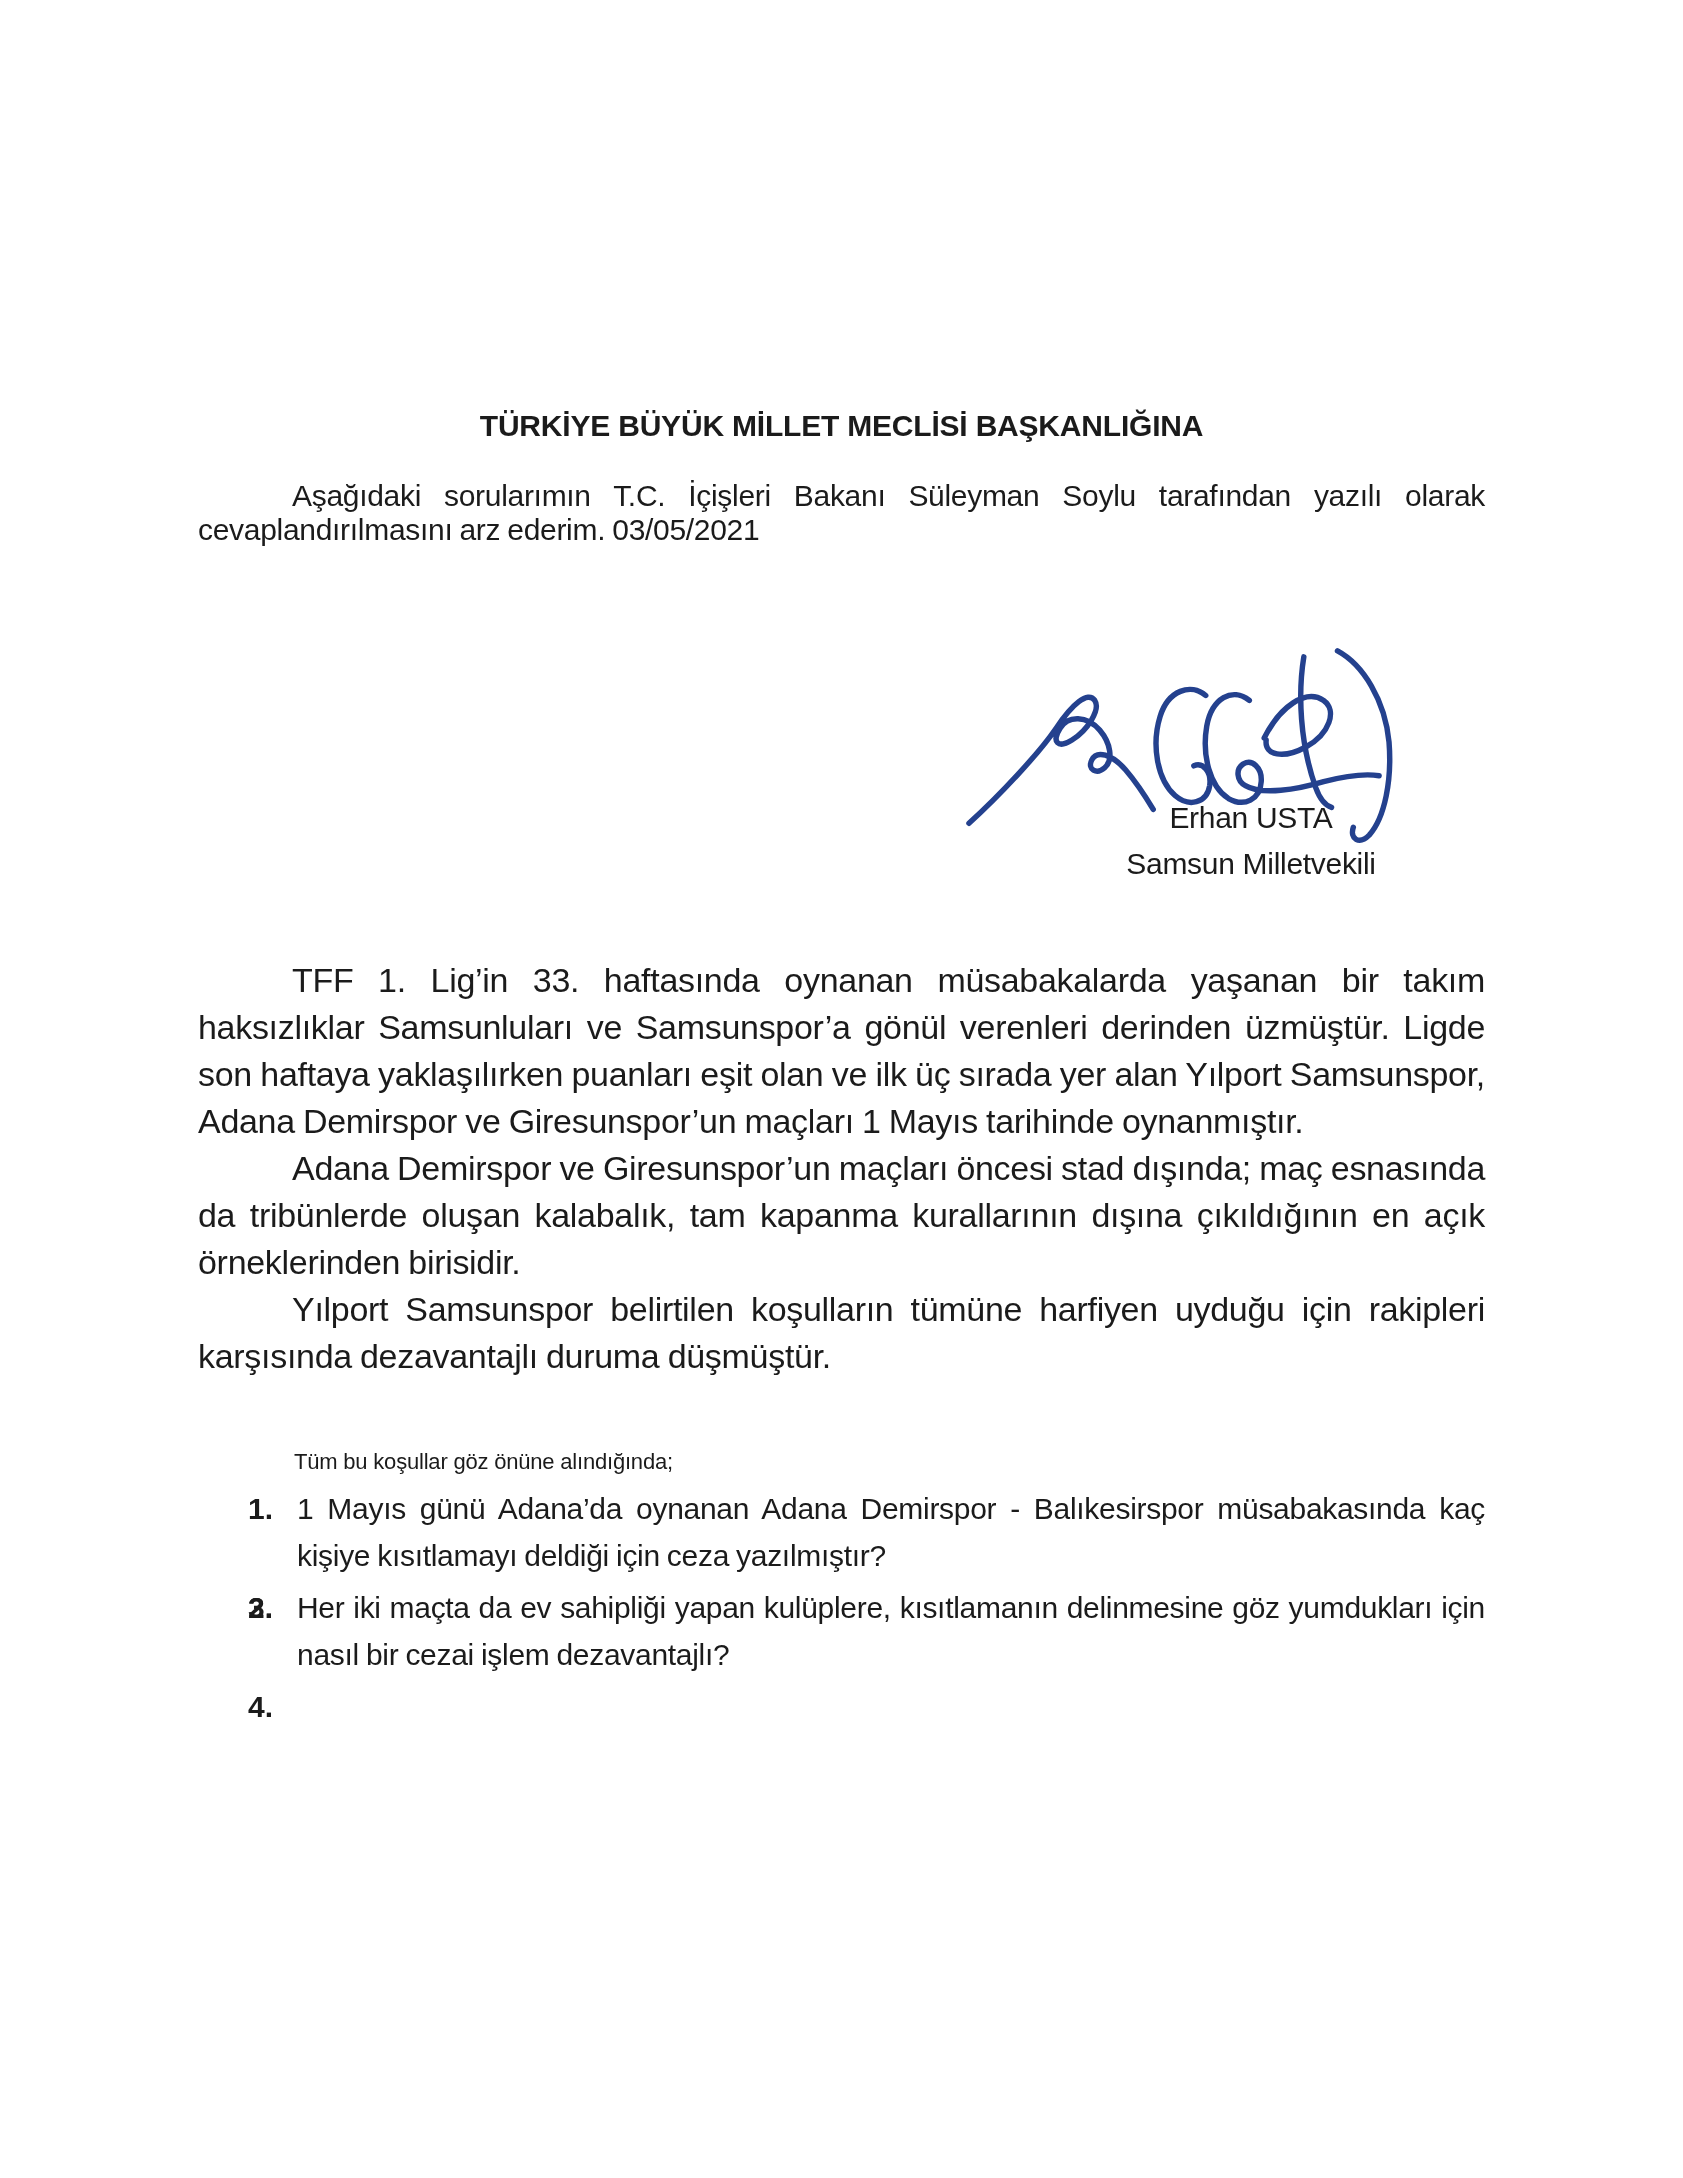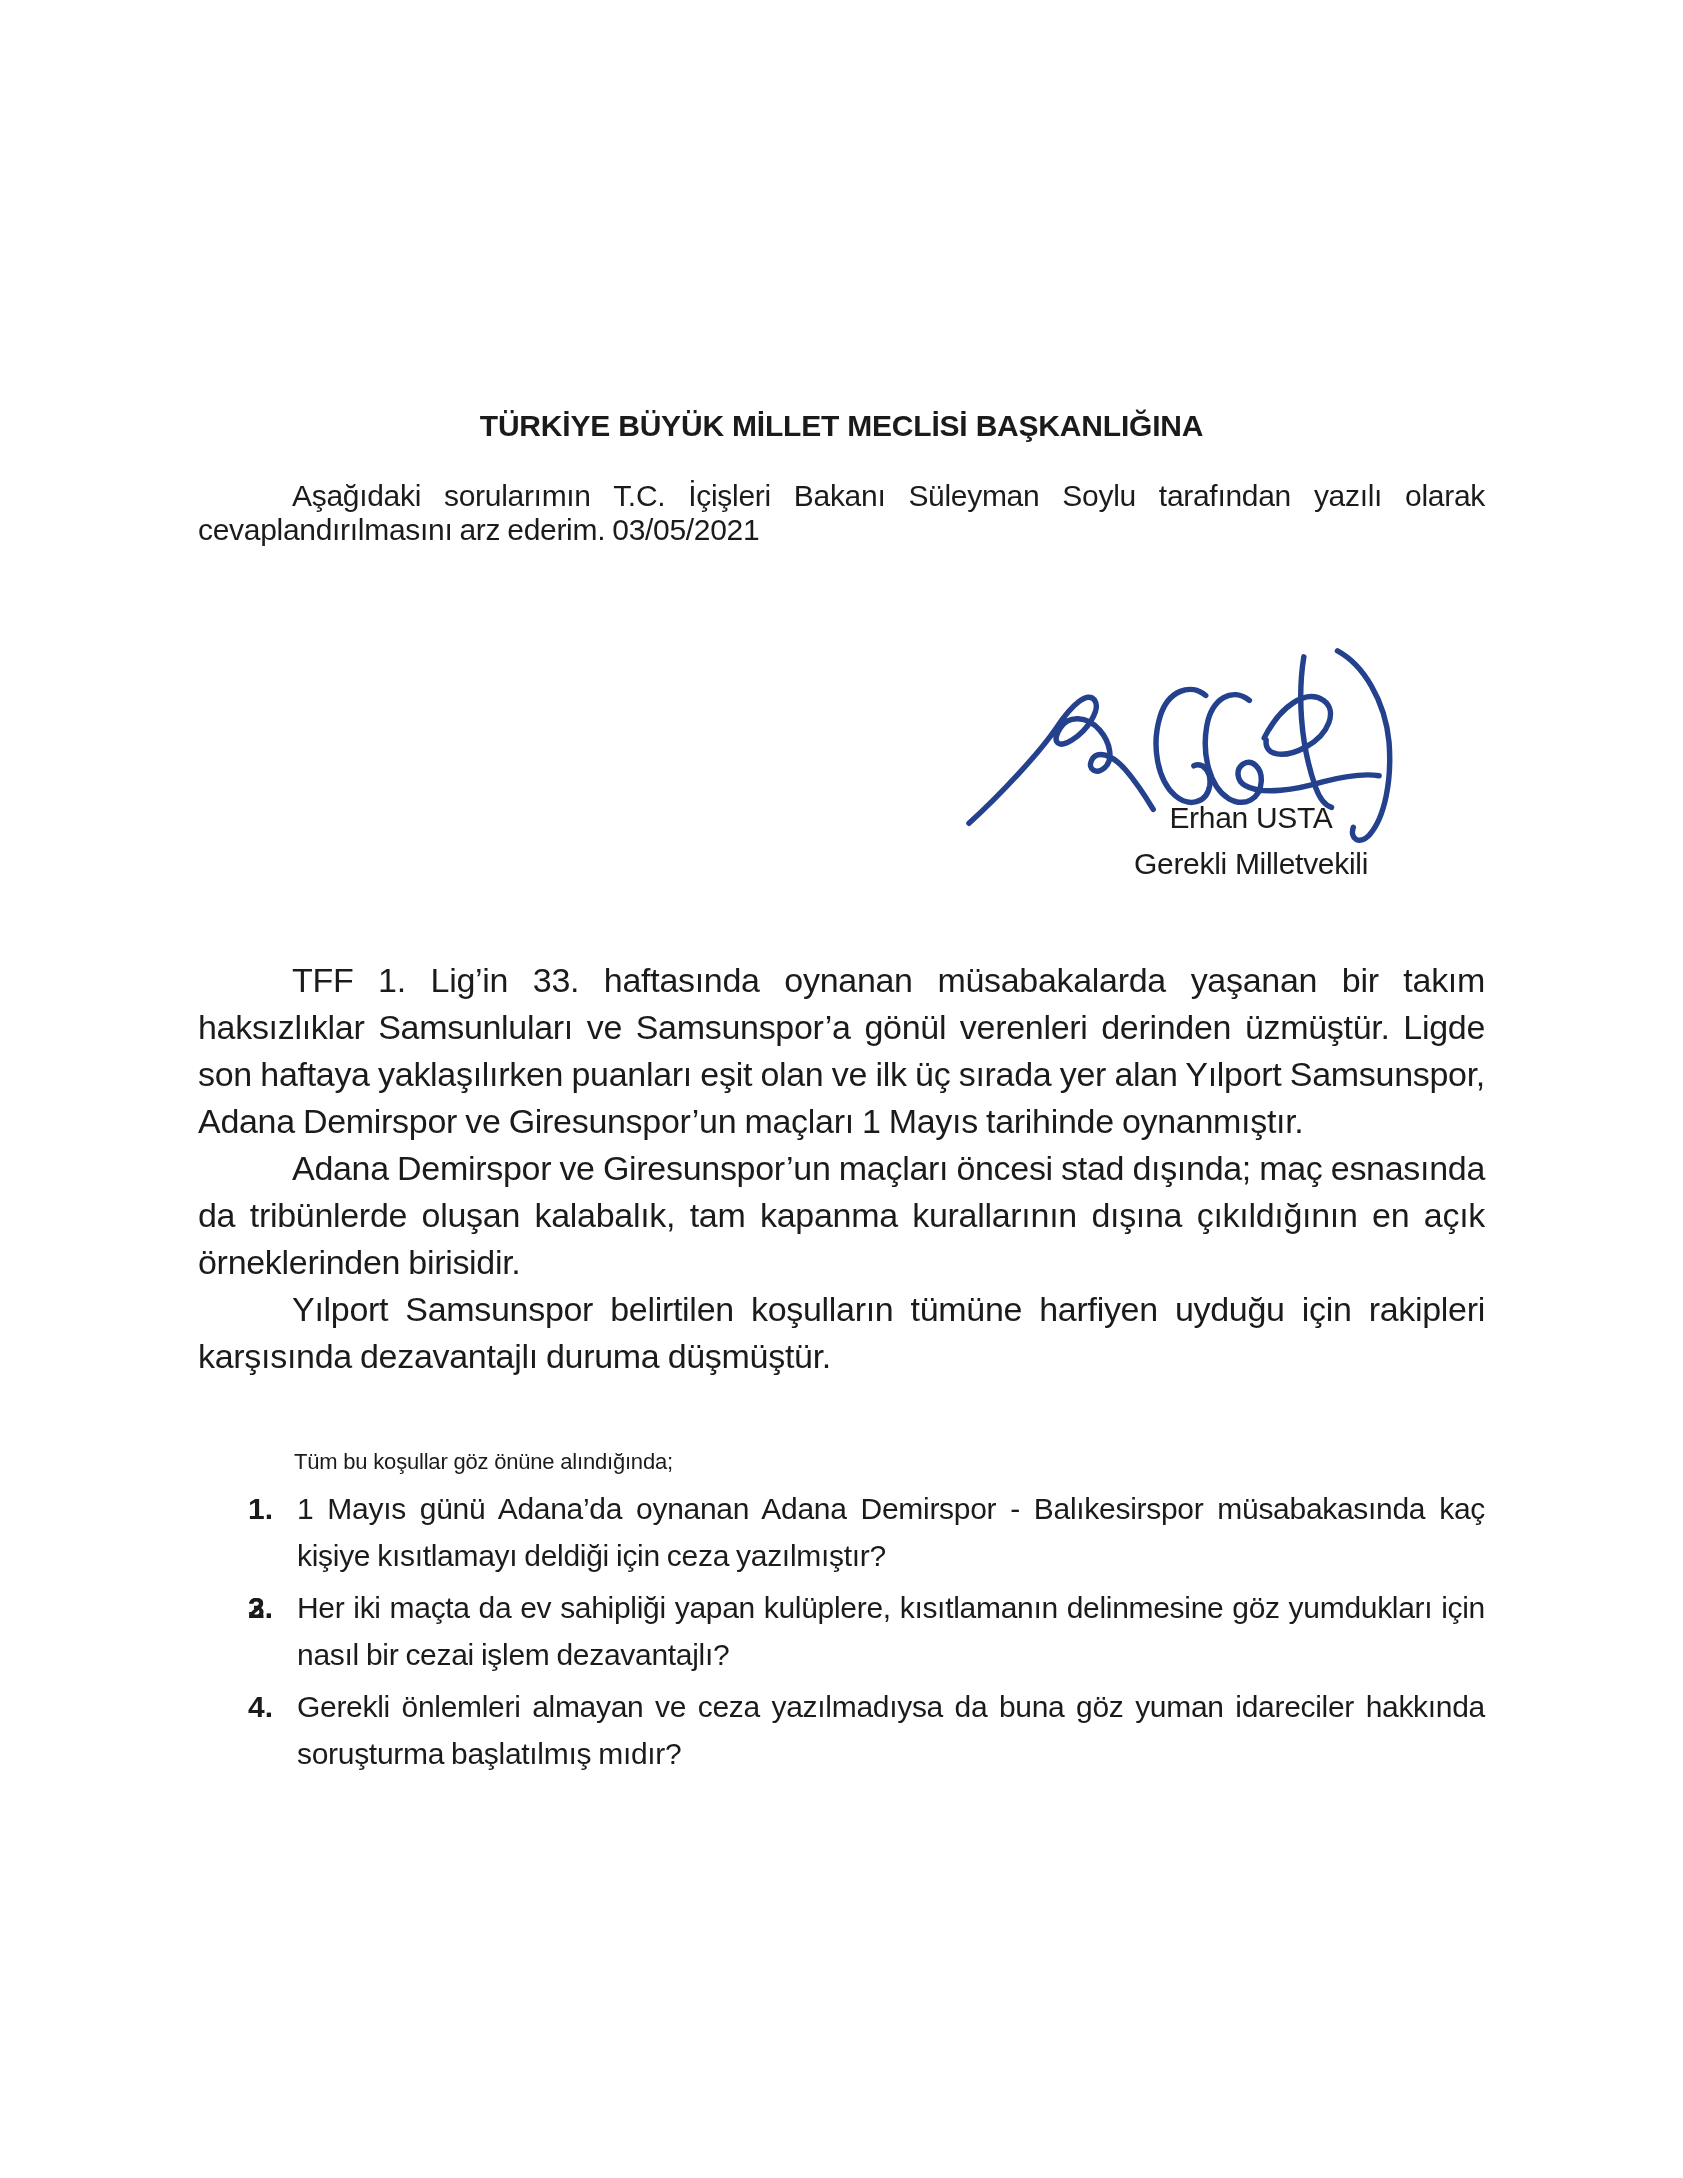--- a/index.html
+++ b/index.html
@@ -113,37 +113,36 @@
         </div>
         <div class="q-item">
           <span class="q-num">2.</span>
         </div>
         <div class="q-item">
           <span class="q-num">3.</span>
           <span>Her iki maçta da ev sahipliği yapan kulüplere, kısıtlamanın delinmesine göz yumdukları için nasıl bir cezai işlem dezavantajlı?</span>
         </div>
         <div class="q-item">
           <span class="q-num">4.</span>
-          <span>Gerekli önlemleri almayan ve ceza yazılmadıysa da buna göz yuman idareciler hakkında soruşturma başlatılmış mıdır?</span>
         </div>
       </div>
     </div>
 
   </div>
 
   <svg class="sig-svg" viewBox="0 0 450 215" xmlns="http://www.w3.org/2000/svg">
     <g stroke="#24418e">
       <path d="M 14 186 C 45 158, 85 115, 102 90 C 118 66, 134 52, 141 62 C 147 71, 134 92, 118 102 C 104 111, 97 104, 106 90 C 114 77, 133 77, 146 92 C 157 105, 160 122, 151 130 C 143 137, 133 132, 138 122 C 143 112, 158 116, 172 132 C 184 146, 194 162, 200 172"></path>
       <path d="M 253 57 C 238 44, 215 52, 207 78 C 198 107, 204 142, 222 158 C 236 170, 254 166, 257 148 C 259 134, 250 124, 241 128"></path>
       <path d="M 297 62 C 280 48, 259 60, 254 88 C 249 117, 257 149, 276 161 C 292 170, 308 162, 309 144 C 310 130, 300 121, 291 126 C 283 131, 284 143, 293 148 C 310 158, 345 152, 372 144 C 395 138, 415 136, 428 138"></path>
       <path d="M 352 18 C 346 55, 348 105, 364 150 C 368 161, 374 168, 380 170"></path>
       <path d="M 312 100 C 328 68, 354 50, 372 62 C 386 72, 378 96, 354 109 C 332 121, 312 118, 314 102"></path>
       <path d="M 386 12 C 412 26, 434 62, 438 104 C 441 142, 434 180, 418 198 C 408 208, 398 202, 402 190"></path>
     </g>
   </svg>
 
   <div class="sig-text">
     <div>Erhan USTA</div>
-    <div>Gerekli Milletvekili</div>
+    <div>Samsun Milletvekili</div>
   </div>
 
 </div>
 
 
 </body></html>

